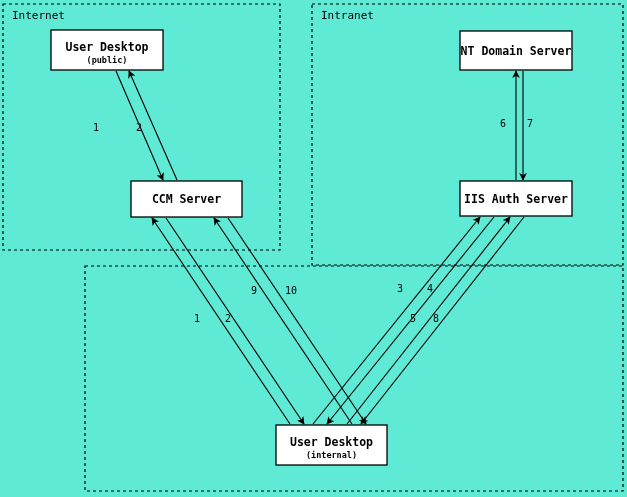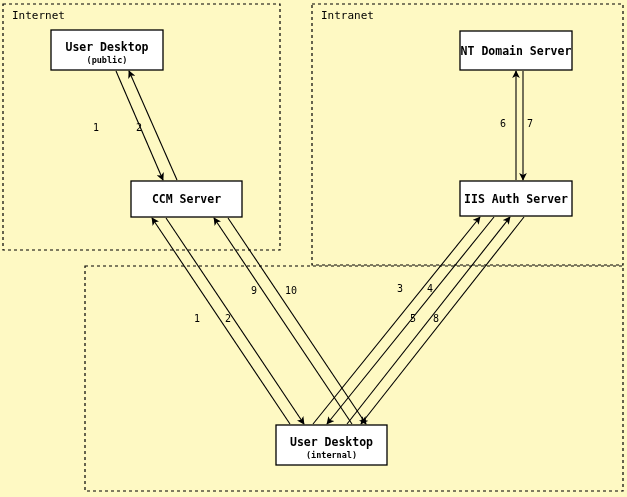--- a/index.html
+++ b/index.html
@@ -5,21 +5,21 @@
 <style>
   html, body {
     margin: 0;
     padding: 0;
     background: #ffffff;
   }
   #canvas {
     position: relative;
     width: 627px;
     height: 497px;
-    background: #fef9c3;
+    background: #5eead4;
     overflow: hidden;
     font-family: "DejaVu Sans Mono", "Liberation Mono", monospace;
   }
   svg#diagram {
     position: absolute;
     left: 0;
     top: 0;
     width: 627px;
     height: 497px;
   }

